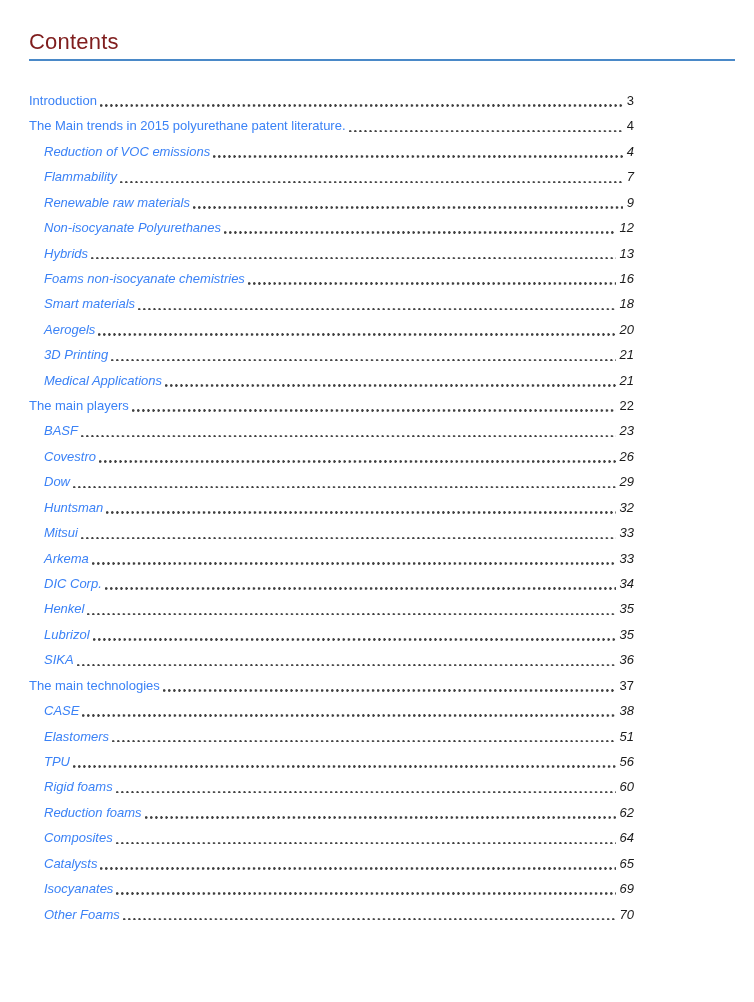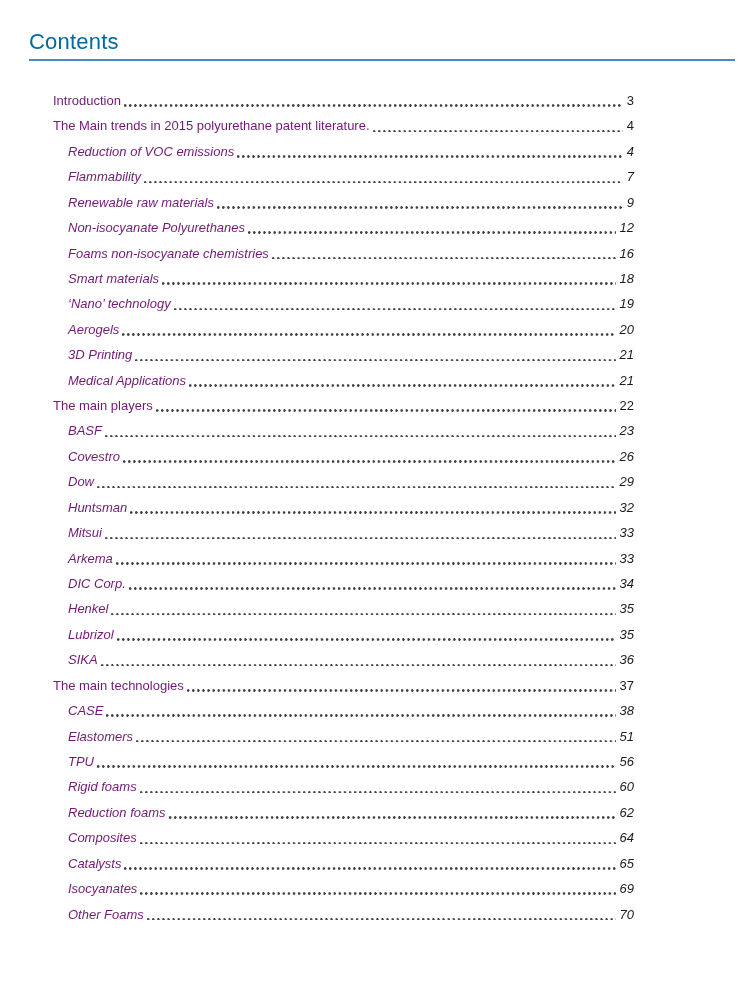--- a/index.html
+++ b/index.html
@@ -16,21 +16,21 @@
     font-family: "Liberation Sans", sans-serif;
     color: #1b1b1b;
   }
   .heading {
     margin: 0;
     padding: 30px 0 0 29px;
     font-family: "Liberation Sans", sans-serif;
     font-weight: 400;
     font-size: 22px;
     line-height: 24px;
-    color: #0369a1;
+    color: #7f1d1d;
     letter-spacing: 0.2px;
   }
   .heading-rule {
     height: 0;
     border-bottom: 2px solid #4a89c8;
     margin: 5px 19px 0 29px;
   }
   .toc {
     margin: 27px 0 0 29px;
     width: 605px; 
@@ -42,22 +42,21 @@
     line-height: 25.43px;
     font-size: 13px;
     cursor: pointer;
   }
   .toc-row.lvl2 {
     padding-left: 15px;
     font-style: italic;
   }
   .toc-title {
     white-space: nowrap;
-    color: #701a75;
-    margin-left: 24px;
+    color: #3b82f6;
   }
   .leader {
     flex: 1 1 auto;
     align-self: flex-end;
     height: 2.6px;
     margin: 0 4px 6.5px 3px;
     background-image: radial-gradient(circle at 1.2px 1.3px, #3f3f3f 1.02px, rgba(0,0,0,0) 1.35px);
     background-size: 5.1px 2.6px;
     background-repeat: repeat-x;
   }
@@ -97,33 +96,33 @@
     <span class="toc-title">Renewable raw materials</span>
     <span class="leader"></span>
     <span class="toc-page">9</span>
   </div>
       <div class="toc-row lvl2">
     <span class="toc-title">Non-isocyanate Polyurethanes</span>
     <span class="leader"></span>
     <span class="toc-page">12</span>
   </div>
       <div class="toc-row lvl2">
+    <span class="toc-title">Hybrids</span>
+    <span class="leader"></span>
+    <span class="toc-page">13</span>
+  </div>
+      <div class="toc-row lvl2">
     <span class="toc-title">Foams non-isocyanate chemistries</span>
     <span class="leader"></span>
     <span class="toc-page">16</span>
   </div>
       <div class="toc-row lvl2">
     <span class="toc-title">Smart materials</span>
     <span class="leader"></span>
     <span class="toc-page">18</span>
-  </div>
-      <div class="toc-row lvl2">
-    <span class="toc-title">‘Nano’ technology</span>
-    <span class="leader"></span>
-    <span class="toc-page">19</span>
   </div>
       <div class="toc-row lvl2">
     <span class="toc-title">Aerogels</span>
     <span class="leader"></span>
     <span class="toc-page">20</span>
   </div>
       <div class="toc-row lvl2">
     <span class="toc-title">3D Printing</span>
     <span class="leader"></span>
     <span class="toc-page">21</span>

